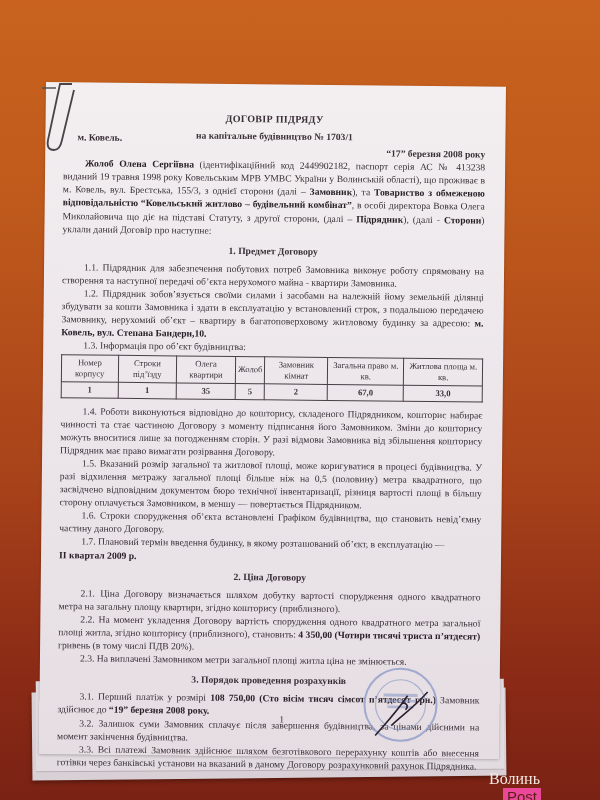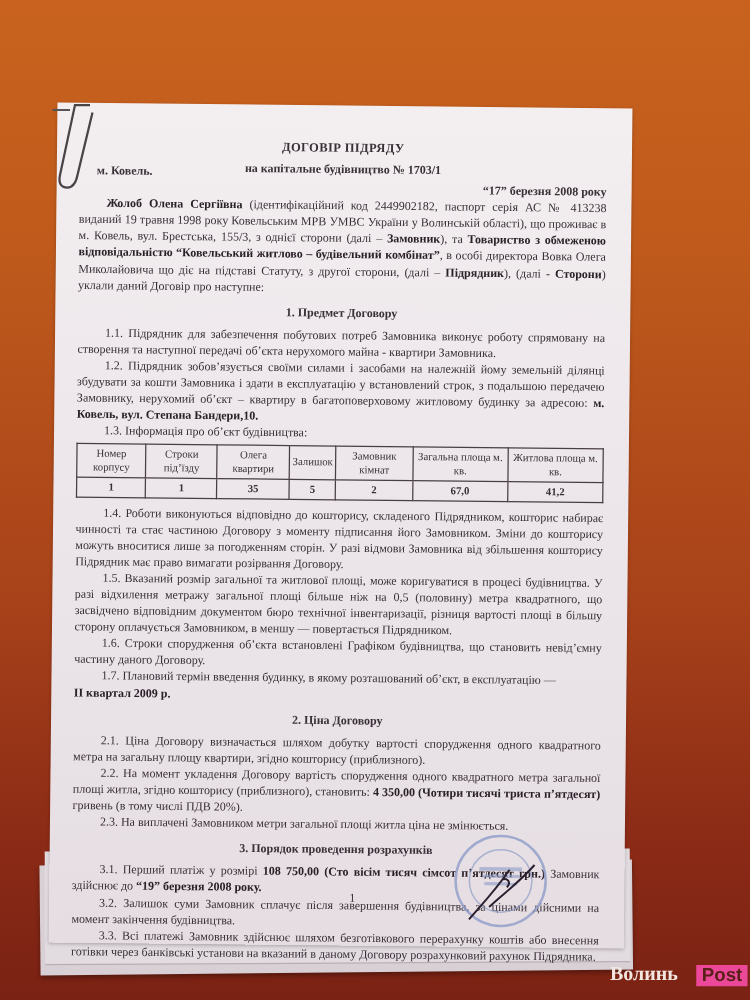--- a/index.html
+++ b/index.html
@@ -41,21 +41,21 @@
   b { color:#2a2028; }
   table { border-collapse:collapse; width:100%; margin:2px 0 6px 0; font-size:8.6px; line-height:11px; }
   th, td { border:1px solid #4a3e46; text-align:center; padding:2px 2px; font-weight:normal; }
   td { font-weight:bold; }
   .pagenum { position:absolute; left:240px; top:628px; }
   .stamp {
     position:absolute; left:322px; top:580px; width:78px; height:78px;
   }
   .watermark {
     position:absolute; left:488px; top:770px; height:20px; display:flex; align-items:center;
-    font-family:"Liberation Serif","DejaVu Serif",serif; font-size:16px; font-weight:bold;
+    font-family:"Liberation Serif","DejaVu Serif",serif; font-size:16px; font-weight:normal;flex-direction:column;
   }
   .wm-a { color:#f2e6e0; }
   .wm-b { background:#ec4899; color:#5a2018; padding:0 4px; margin-left:15px; font-family:"Liberation Sans","DejaVu Sans",sans-serif; font-size:15px; }
 </style>
 </head>
 <body>
 
 <div class="stack"></div>
 <div class="stack2"></div>
 
@@ -73,33 +73,33 @@
   <p class="ind">1.1. Підрядник  для забезпечення  побутових  потреб Замовника  виконує  роботу спрямовану на створення та  наступної  передачі об’єкта нерухомого  майна - квартири Замовника.</p>
   <p class="ind"><span>1.2. Підрядник зобов’язується своїми силами і засобами на належній йому земельній ділянці збудувати за кошти Замовника і здати в експлуатацію у встановлений строк, з подальшою передачею Замовнику, нерухомий об’єкт – квартиру в багатоповерховому житловому будинку за адресою: </span><b>м. Ковель, вул. Степана Бандери,10.</b></p>
   <p class="ind">1.3. Інформація  про об’єкт будівництва:</p>
 
   <table>
     <tbody>
         <tr>
       <th>Номер корпусу</th>
       <th>Строки під’їзду</th>
       <th>Олега квартири</th>
-      <th>Залишок</th>
+      <th>Жолоб</th>
       <th>Замовник кімнат</th>
-      <th>Загальна площа м. кв.</th>
+      <th>Загальна право м. кв.</th>
       <th>Житлова площа м. кв.</th>
     </tr>
     <tr>
       <td>1</td>
       <td>1</td>
       <td>35</td>
       <td>5</td>
       <td>2</td>
       <td>67,0</td>
-      <td>41,2</td>
+      <td>33,0</td>
     </tr>
   </tbody>
     </table>
 
   <p class="ind">1.4. Роботи виконуються відповідно до кошторису, складеного Підрядником, кошторис набирає чинності та стає частиною Договору з моменту підписання його Замовником. Зміни до кошторису можуть вноситися лише за погодженням сторін. У разі відмови Замовника від збільшення кошторису Підрядник має право вимагати розірвання Договору.</p>
   <p class="ind">1.5. Вказаний розмір загальної та житлової площі, може коригуватися в процесі будівництва. У разі відхилення метражу загальної площі більше ніж на 0,5 (половину) метра квадратного, що засвідчено відповідним документом бюро технічної інвентаризації, різниця вартості площі в більшу сторону оплачується Замовником, в меншу — повертається Підрядником.</p>
   <p class="ind">1.6. Строки спорудження об’єкта встановлені Графіком будівництва, що становить невід’ємну частину даного Договору.</p>
   <p class="ind"><span>1.7. Плановий термін введення будинку, в якому розташований об’єкт, в експлуатацію —</span><br><b>II квартал 2009 р.</b></p>
 
   <div class="sec">2. Ціна Договору</div>

